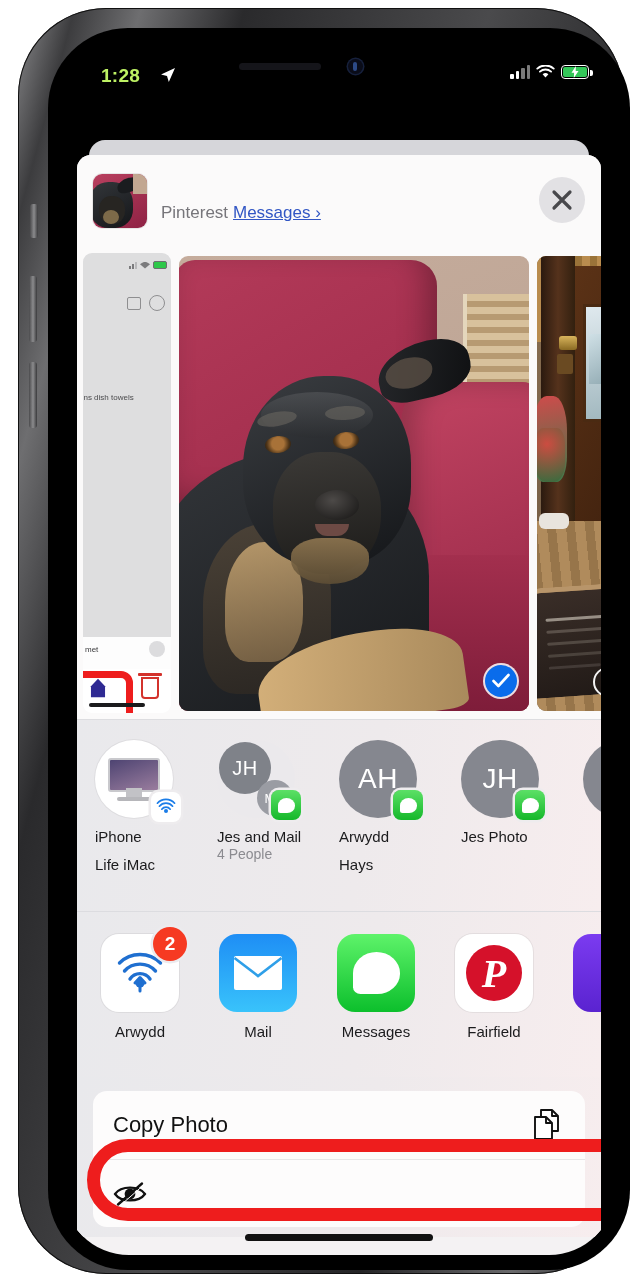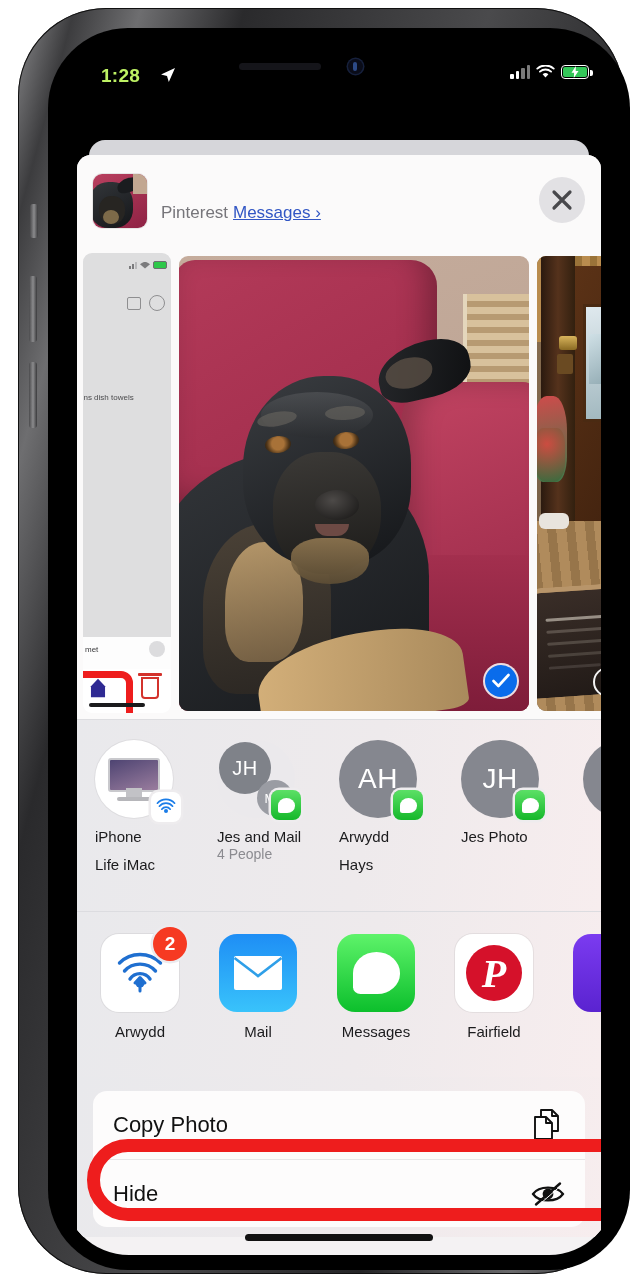--- a/index.html
+++ b/index.html
@@ -516,21 +516,20 @@
               <svg width="30" height="32" viewBox="0 0 30 32">
                 <path d="M8 1 h11 l6 6 v15 h-17 z" fill="#fff" stroke="#111" stroke-width="1.9" stroke-linejoin="round"></path>
                 <path d="M19 1 v6 h6" fill="none" stroke="#111" stroke-width="1.9" stroke-linejoin="round"></path>
                 <path d="M2 8 h11 l6 6 v16 h-17 z" fill="#fff" stroke="#111" stroke-width="1.9" stroke-linejoin="round"></path>
                 <path d="M13 8 v6 h6" fill="none" stroke="#111" stroke-width="1.9" stroke-linejoin="round"></path>
               </svg>
             </span>
           </div>
 
           <div class="action-row">
-            <span class="action-label">Hide</span>
             <span class="action-icon">
               <svg width="34" height="26" viewBox="0 0 34 26">
                 <path d="M2 13 C8 4.5 26 4.5 32 13 C26 21.5 8 21.5 2 13 Z" fill="none" stroke="#111" stroke-width="2.2"></path>
                 <ellipse cx="17" cy="13" rx="5.4" ry="5.4" fill="#111"></ellipse>
                 <path d="M5 23.5 L29 2.5" stroke="#111" stroke-width="2.4" stroke-linecap="round"></path>
                 <path d="M5 23.5 L29 2.5" stroke="#fdfcfc" stroke-width="1" stroke-linecap="round" transform="translate(1.6,1.6)"></path>
               </svg>
             </span>
           </div>
         </div>

